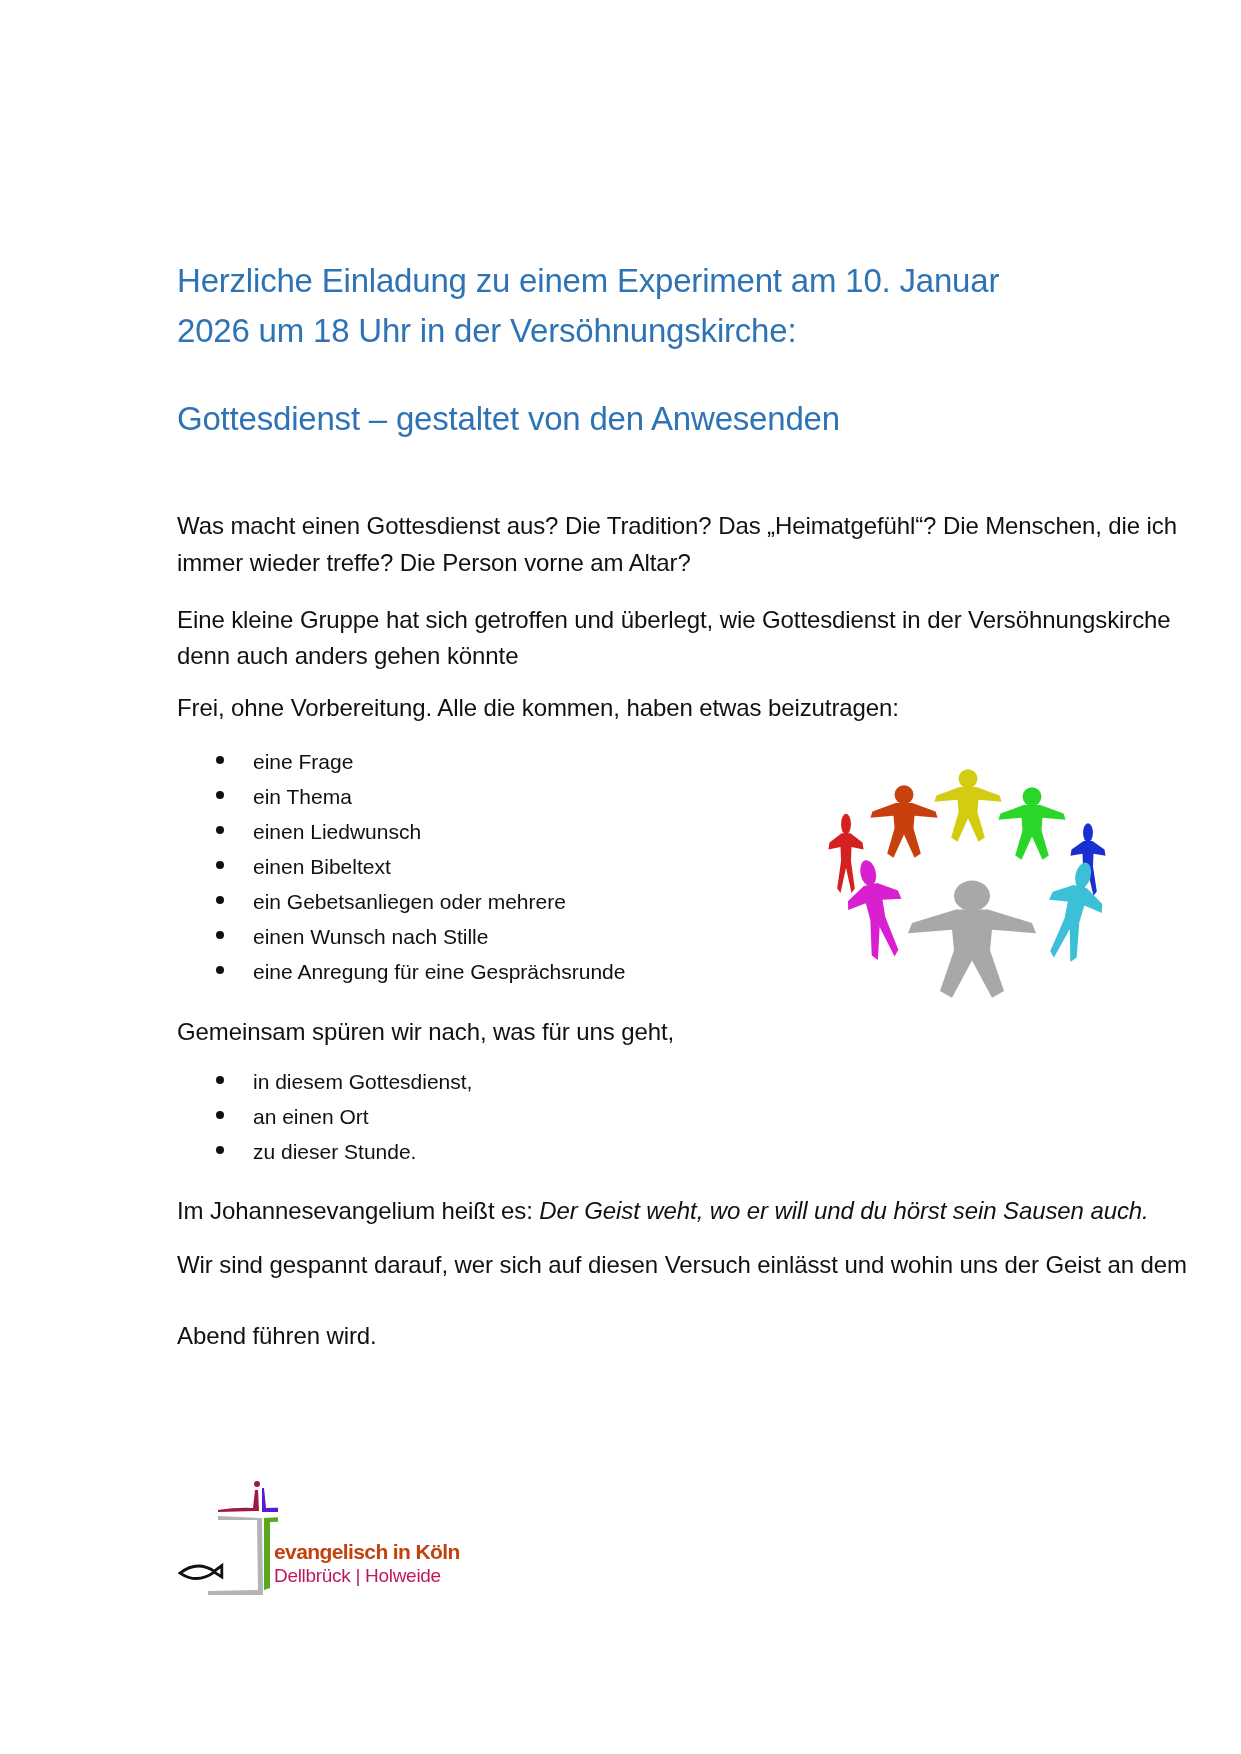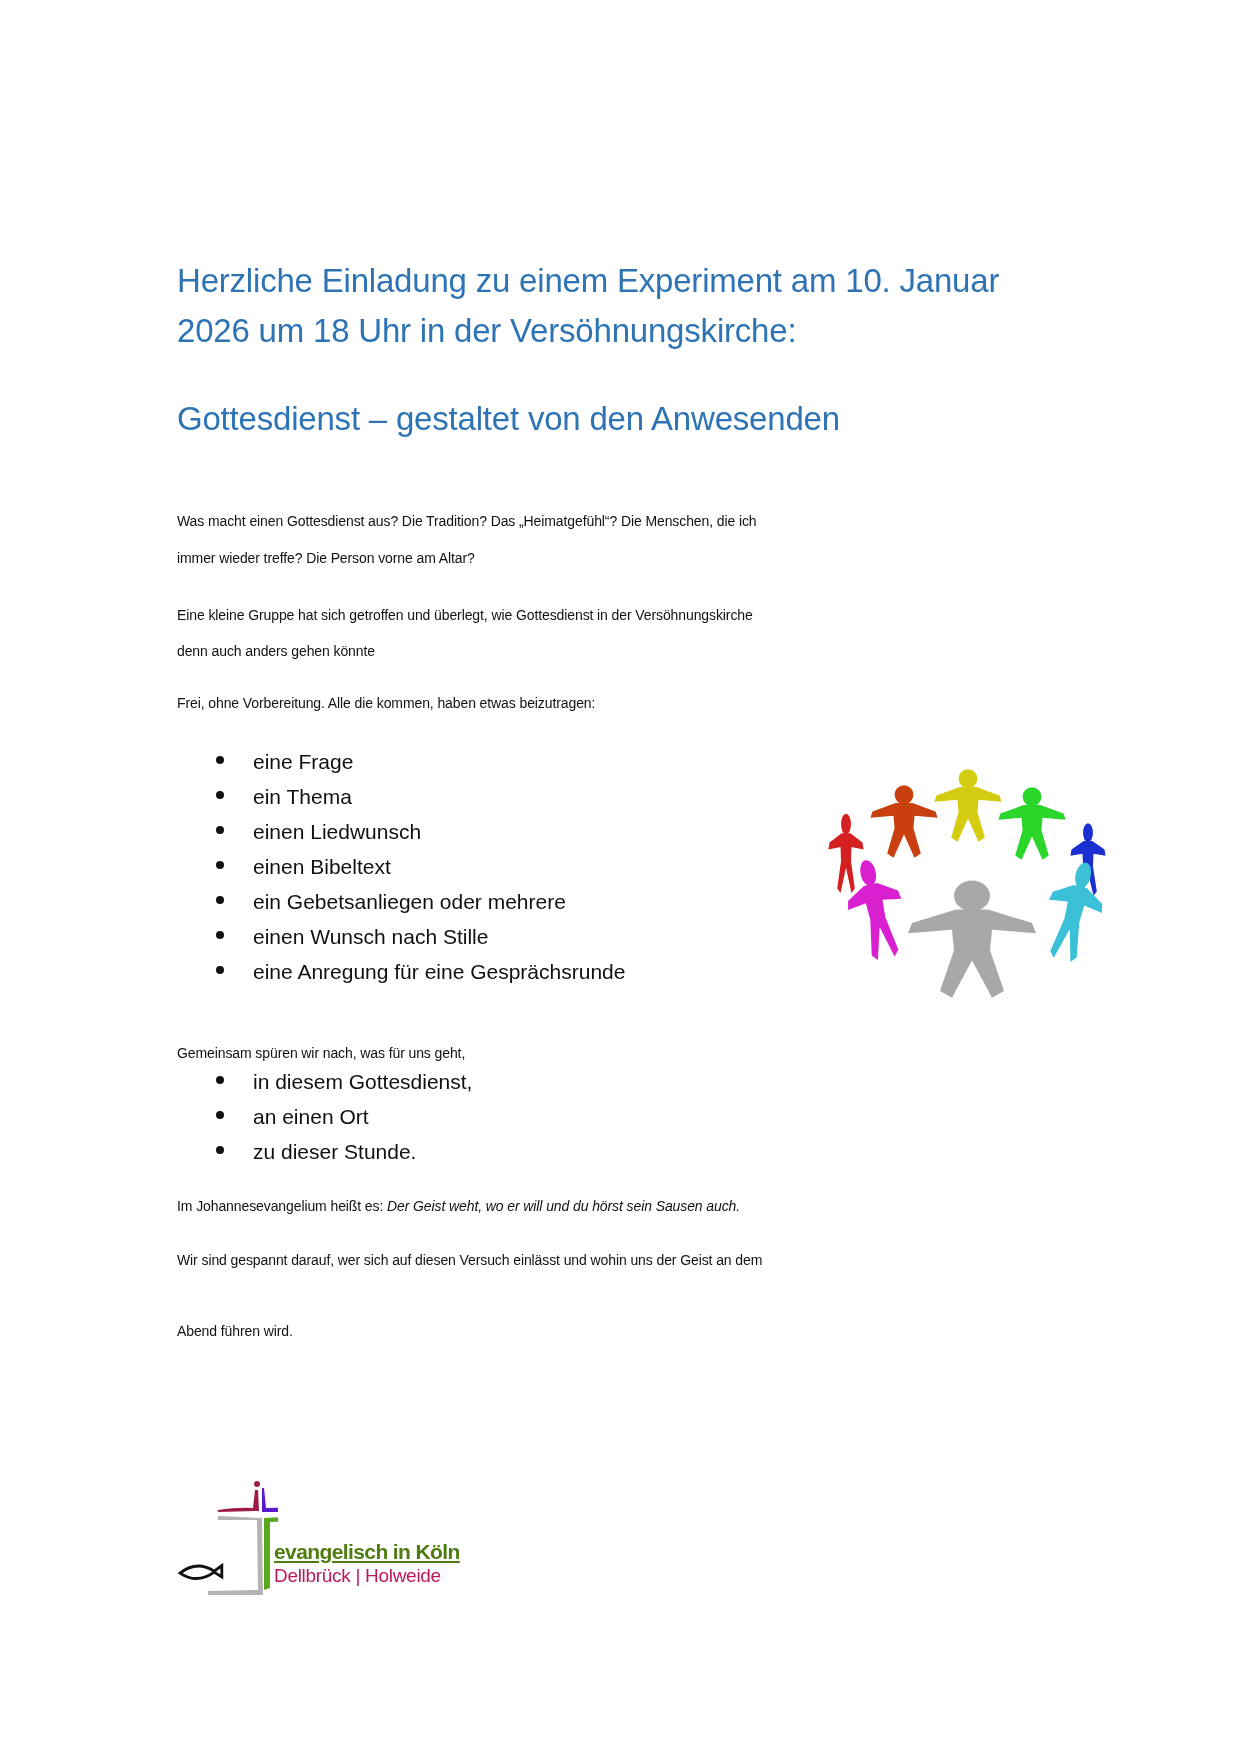--- a/index.html
+++ b/index.html
@@ -1,28 +1,28 @@
 <!DOCTYPE html>
 <html><head>
 <meta charset="utf-8">
 <style>
   html, body { margin: 0; padding: 0; background: #ffffff; }
   body { width: 1241px; height: 1754px; position: relative; overflow: hidden;
          font-family: "Liberation Sans", "DejaVu Sans", sans-serif; color: #111111; }
   .page { position: absolute; left: 0; top: 0; width: 1241px; height: 1434px; background: #fff; }
   .heading { position: absolute; left: 177px; color: #2E74B5; font-size: 33px; letter-spacing: -0.2px; white-space: nowrap; font-weight: normal; margin: 0; }
   .h-line { position: absolute; left: 0; white-space: nowrap; line-height: 1; }
-  .p-line { position: absolute; left: 177px; font-size: 14px; white-space: nowrap; line-height: 1; letter-spacing: -0.1px; }
+  .p-line { position: absolute; left: 177px; font-size: 24px; white-space: nowrap; line-height: 1; letter-spacing: -0.1px; }
   .li { position: absolute; left: 216px; font-size: 21px; white-space: nowrap; line-height: 1; }
   .bullet { position: absolute; left: 0; top: 5px; width: 8px; height: 8px; border-radius: 50%; background: #111; }
   .li-text { position: absolute; left: 37px; top: 0; }
   em { font-style: italic; }
   .illustration { position: absolute; left: 826px; top: 762px; width: 304px; height: 244px; }
   .logo { position: absolute; left: 178px; top: 1480px; width: 290px; height: 118px; }
-  .logo-text1 { position: absolute; left: 96px; top: 60px; font-size: 21px; font-weight: bold; white-space: nowrap; color: #4d7c0f; letter-spacing: -0.6px; text-decoration: underline; }
+  .logo-text1 { position: absolute; left: 96px; top: 60px; font-size: 21px; font-weight: bold; white-space: nowrap; color: #c2410c; letter-spacing: -0.6px; }
   .logo-text2 { position: absolute; left: 96px; top: 85px; font-size: 19px; white-space: nowrap; color: #be185d; letter-spacing: -0.3px; }
 </style>
 </head>
 <body>
 
 <div class="page">
 
   <h1 class="heading" style="top:0;left:0;position:absolute;width:1241px;height:0;">
     <span class="h-line" style="left:177px; top:264px;">Herzliche Einladung zu einem Experiment am 10. Januar</span>
     <span class="h-line" style="left:177px; top:314px;">2026 um 18 Uhr in der Versöhnungskirche:</span>
@@ -100,21 +100,21 @@
         <use href="#fig"></use>
       </g>
     <g fill="#3cc0d8" transform="translate(248,150) rotate(14) scale(0.85,1.45)">
         <use href="#fig"></use>
       </g>
     <g fill="#a8a8a8" transform="translate(146,178) scale(2.0,1.7)">
         <use href="#fig"></use>
       </g>
   </svg>
 
-  <div class="p-line" style="top:1046px;">Gemeinsam spüren wir nach, was für uns geht,</div>
+  <div class="p-line" style="top:1020px;">Gemeinsam spüren wir nach, was für uns geht,</div>
 
   <div>
     <div class="li" style="top:1071px;">
         <span class="bullet"></span>
         <span class="li-text">in diesem Gottesdienst,</span>
       </div>
     <div class="li" style="top:1106px;">
         <span class="bullet"></span>
         <span class="li-text">an einen Ort</span>
       </div>

